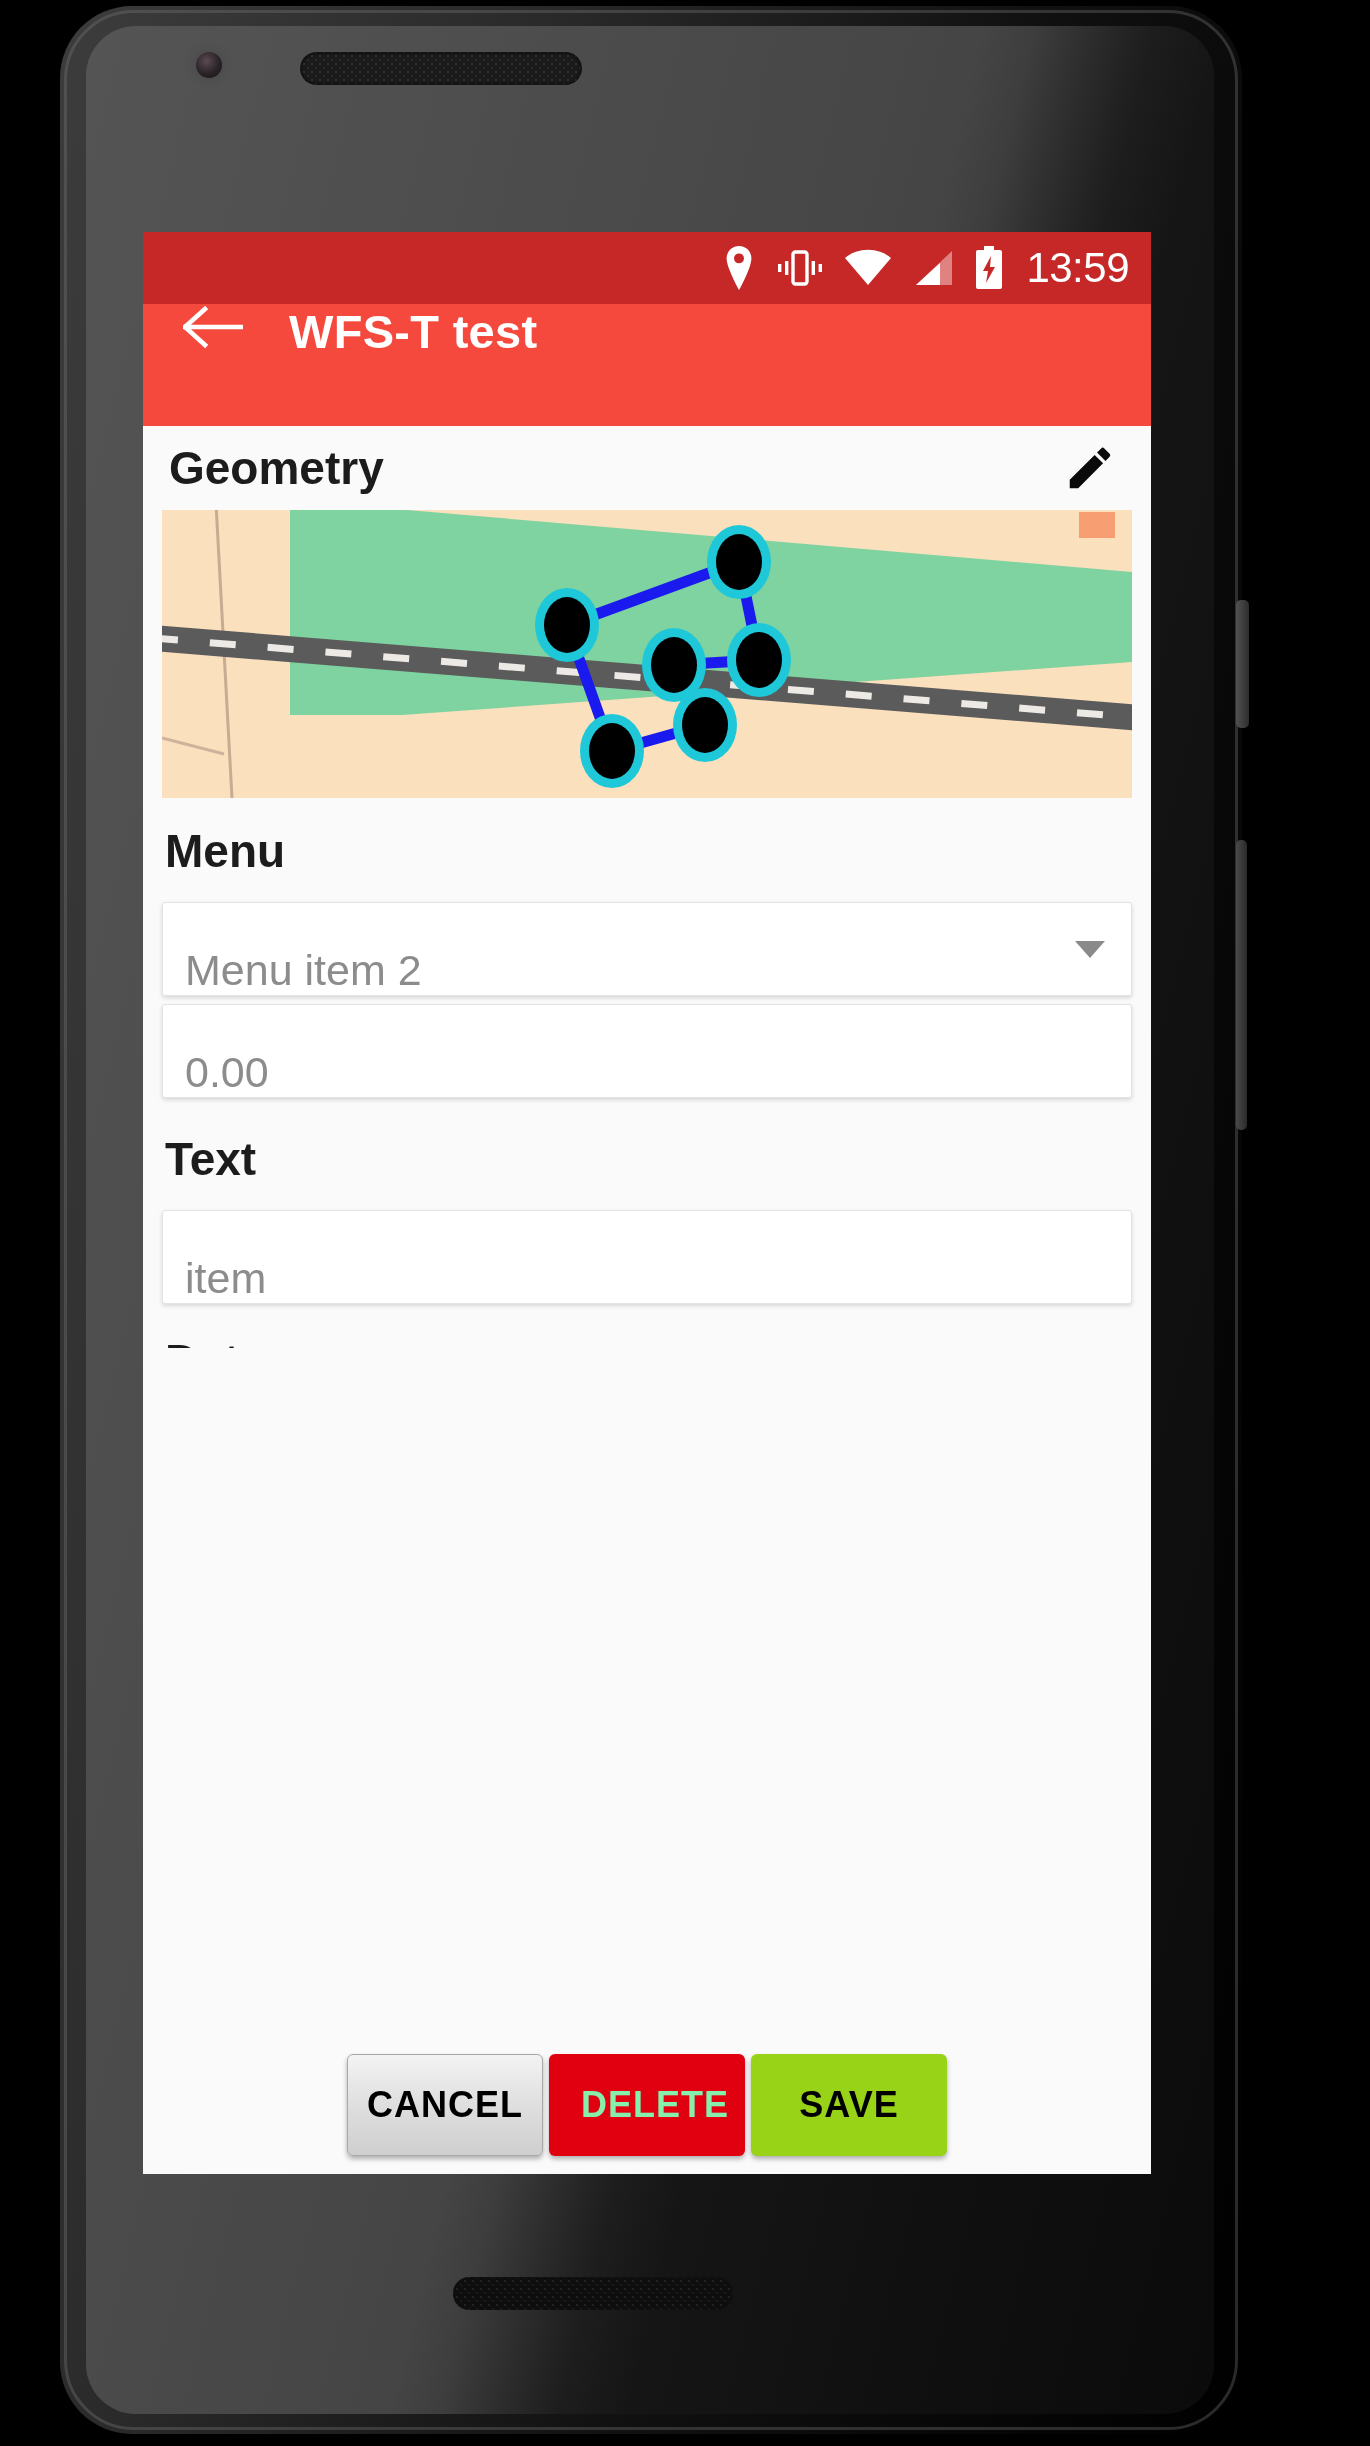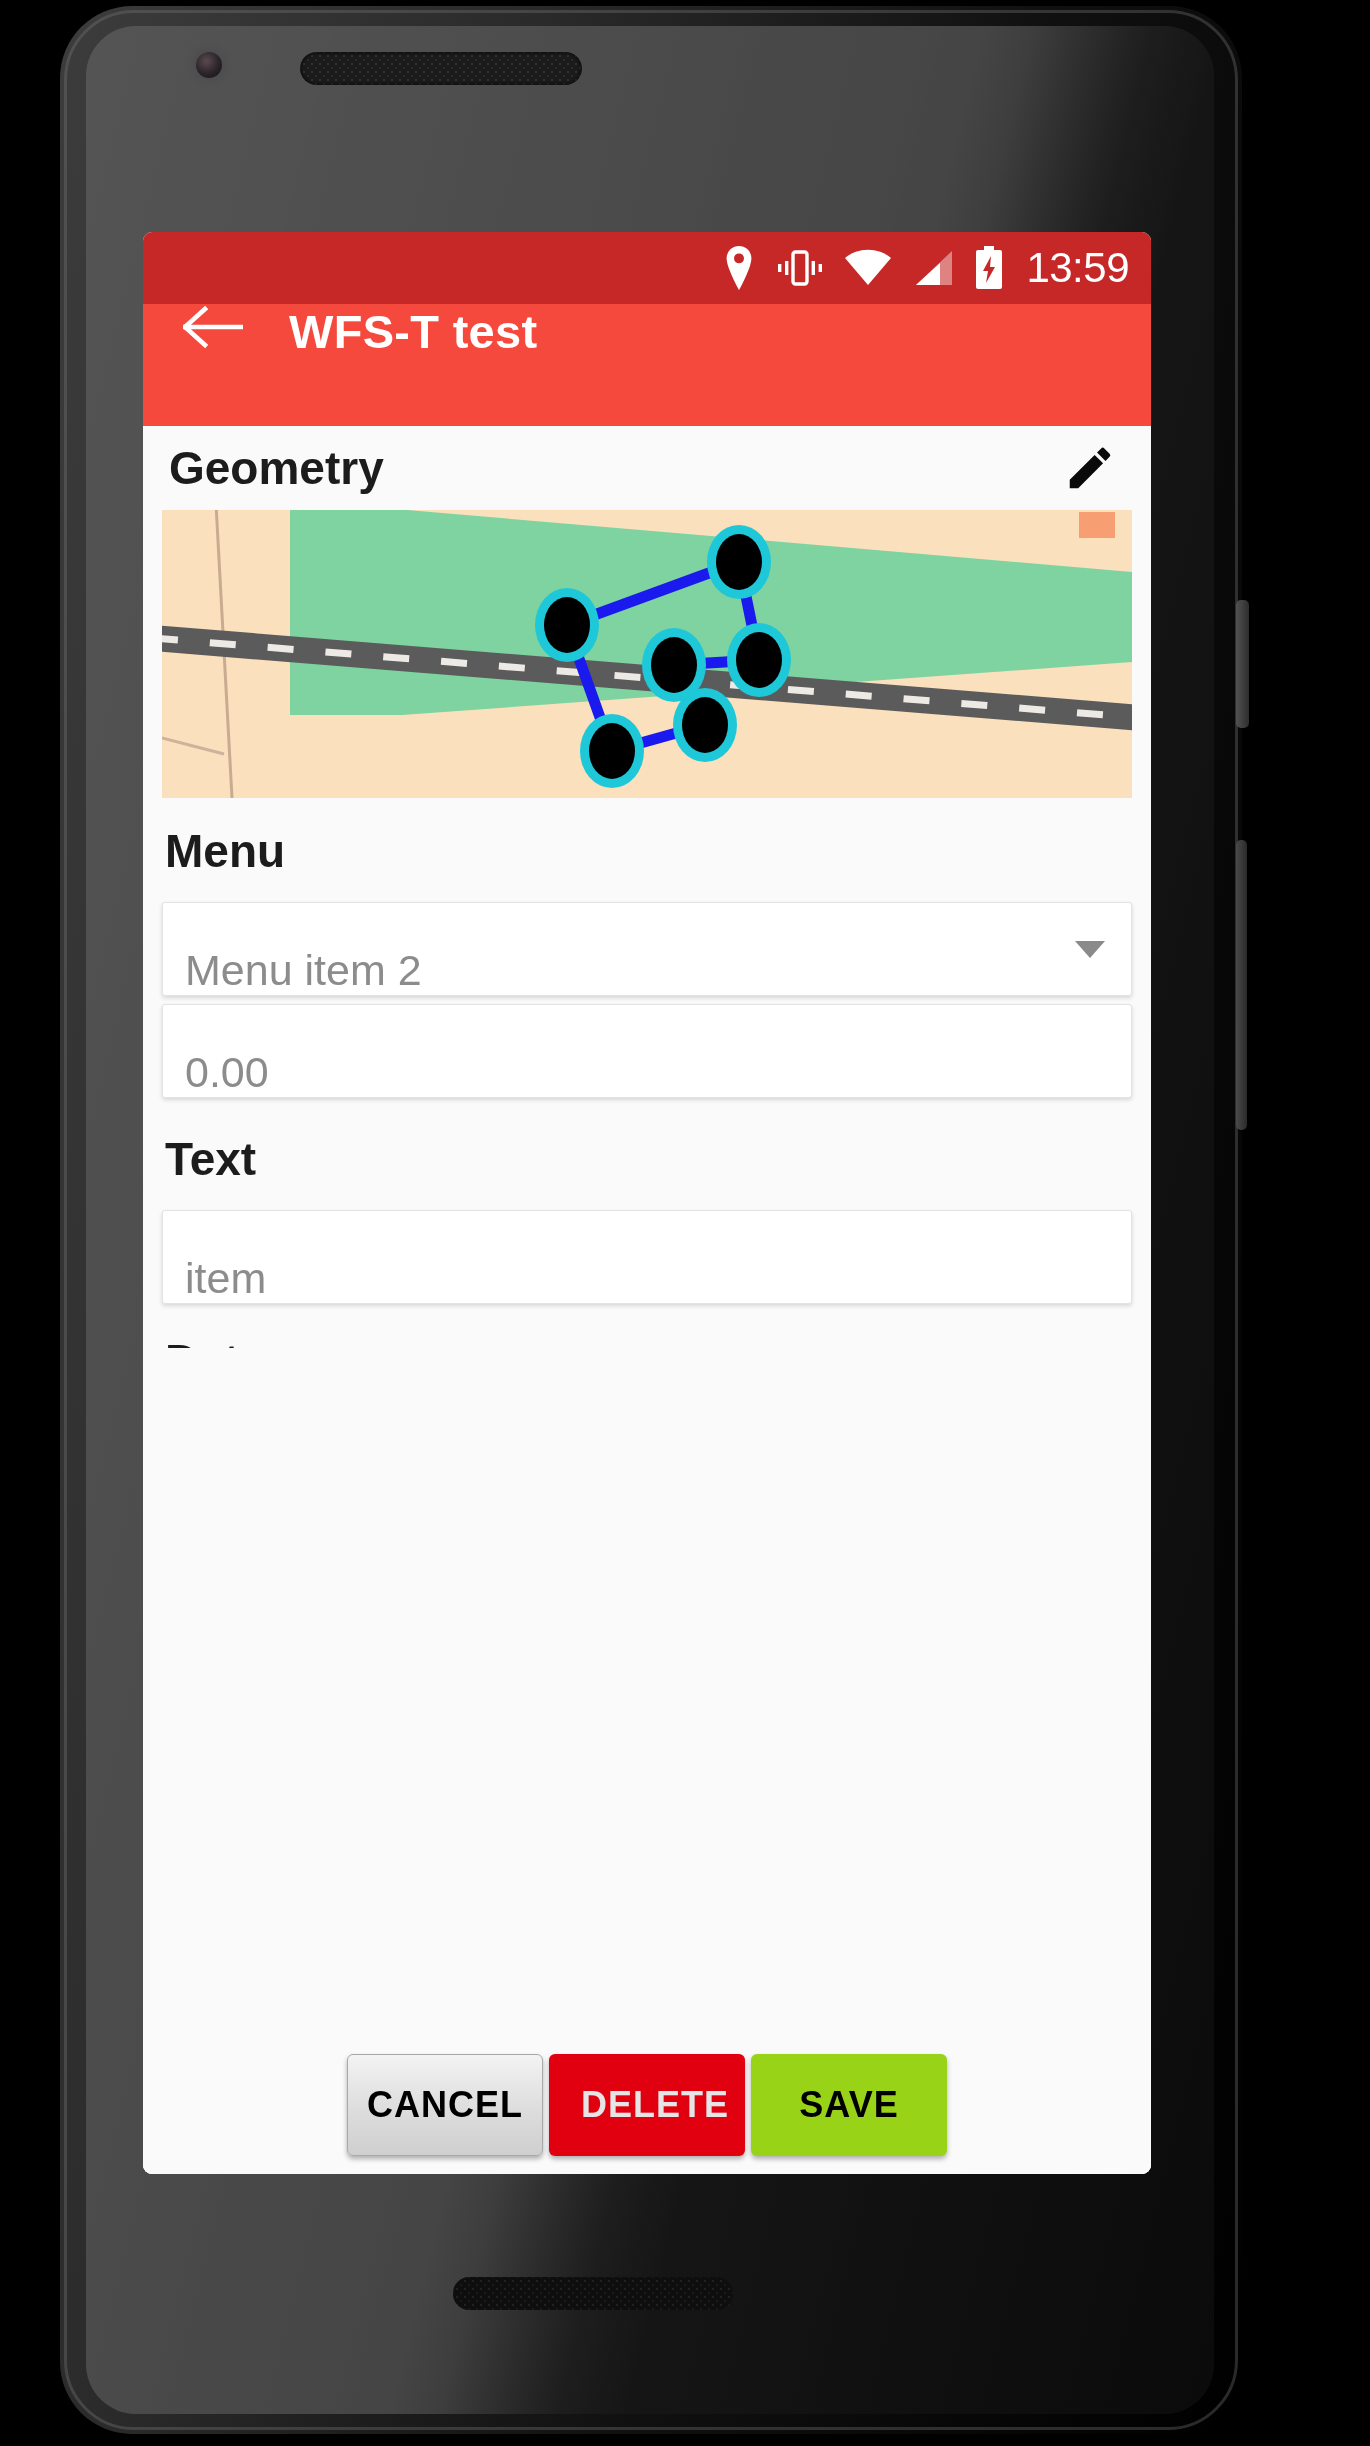--- a/index.html
+++ b/index.html
@@ -112,21 +112,20 @@
 
   
   .screen {
     position: absolute;
     left: 143px;
     top: 232px;
     width: 1008px;
     height: 1942px;
     background: #fafafa;
     overflow: hidden;
-    border-radius: 9px;
   }
 
   
   .status-bar {
     position: relative;
     height: 72px;
     background: #c62828;
     display: flex;
     align-items: center;
     justify-content: flex-end;
@@ -259,21 +258,21 @@
     font-family: "Liberation Sans", sans-serif;
     box-shadow: 0 3px 5px rgba(0,0,0,0.3);
   }
   .btn-cancel {
     background: linear-gradient(180deg, #f3f3f3 0%, #dedede 52%, #cfcfcf 100%);
     color: #000000;
     border: 1px solid #a8a8a8;
   }
   .btn-delete {
     background: #e00010;
-    color: #e5e5e5;
+    color: #86efac;
     padding-left: 16px;
   }
   .btn-save {
     background: #99d318;
     color: #000000;
   }
 </style>
 </head>
 <body>
 

